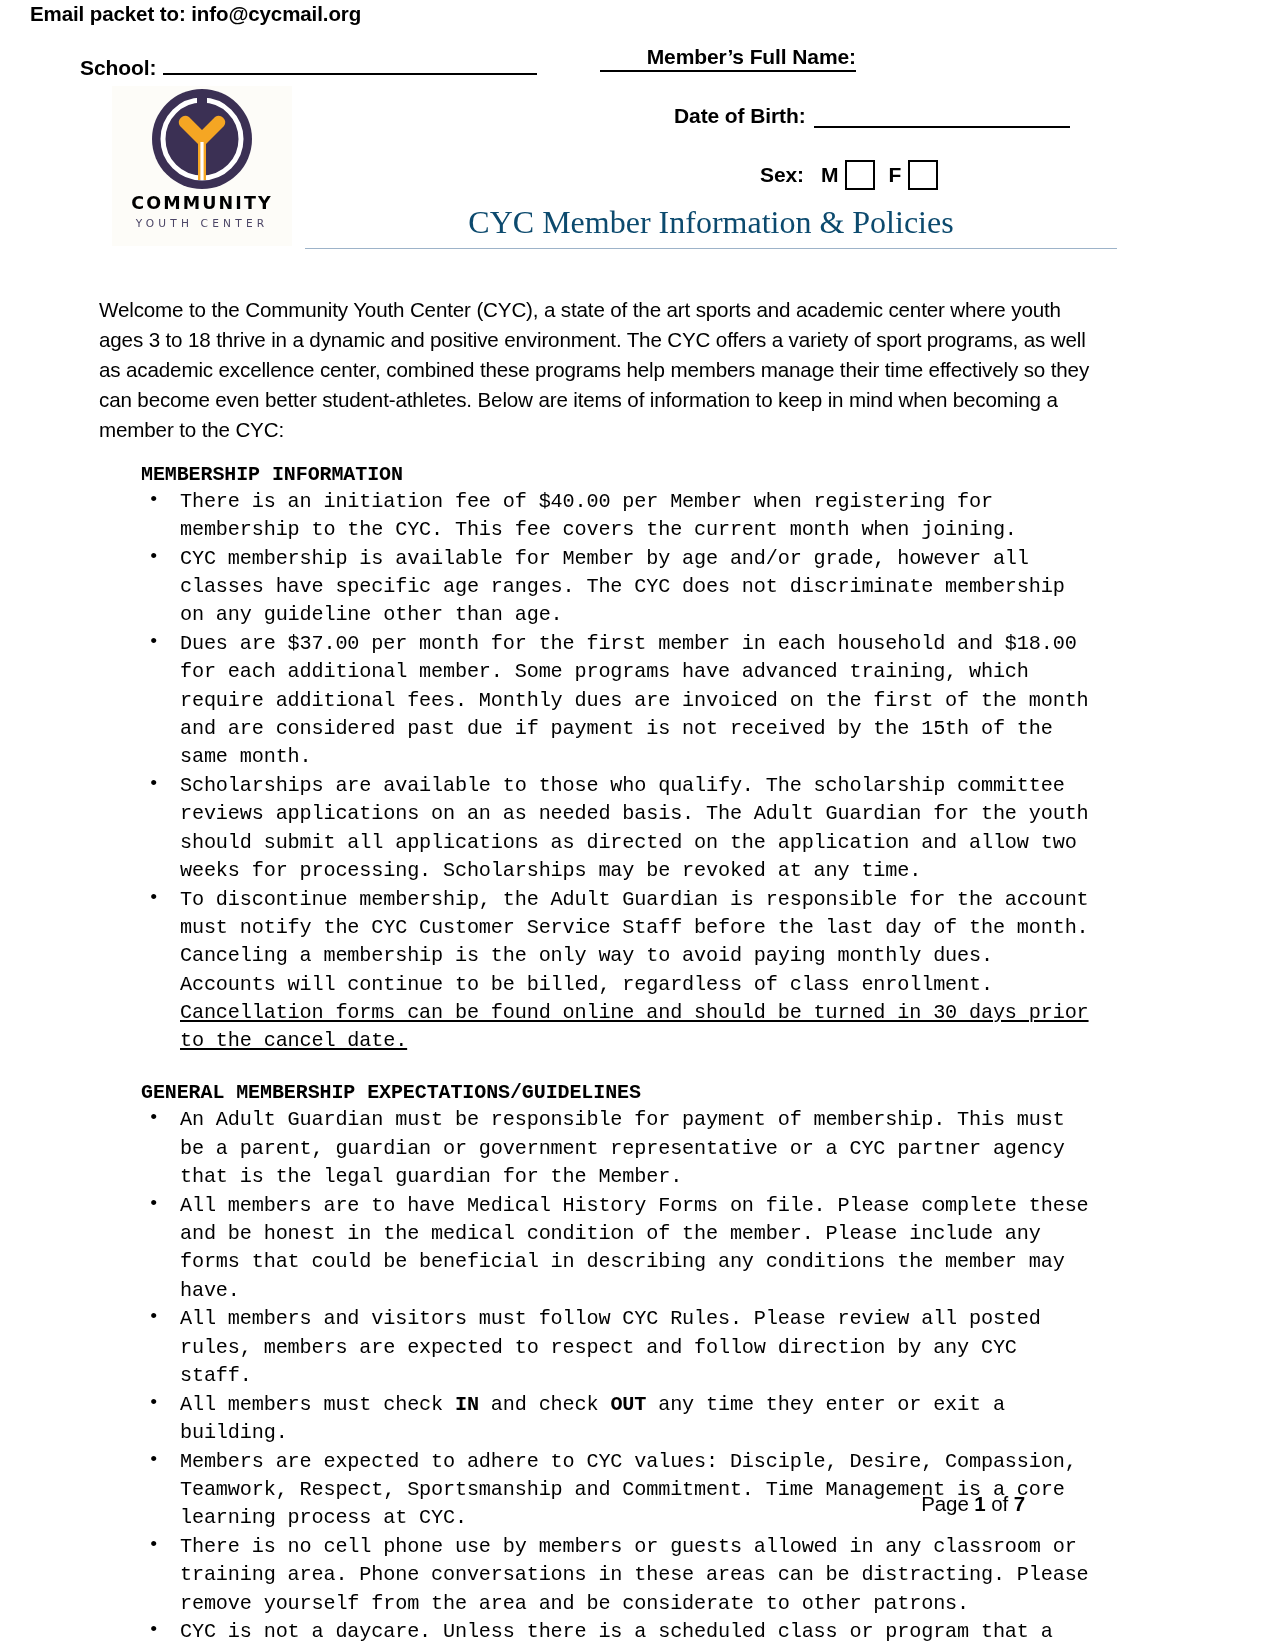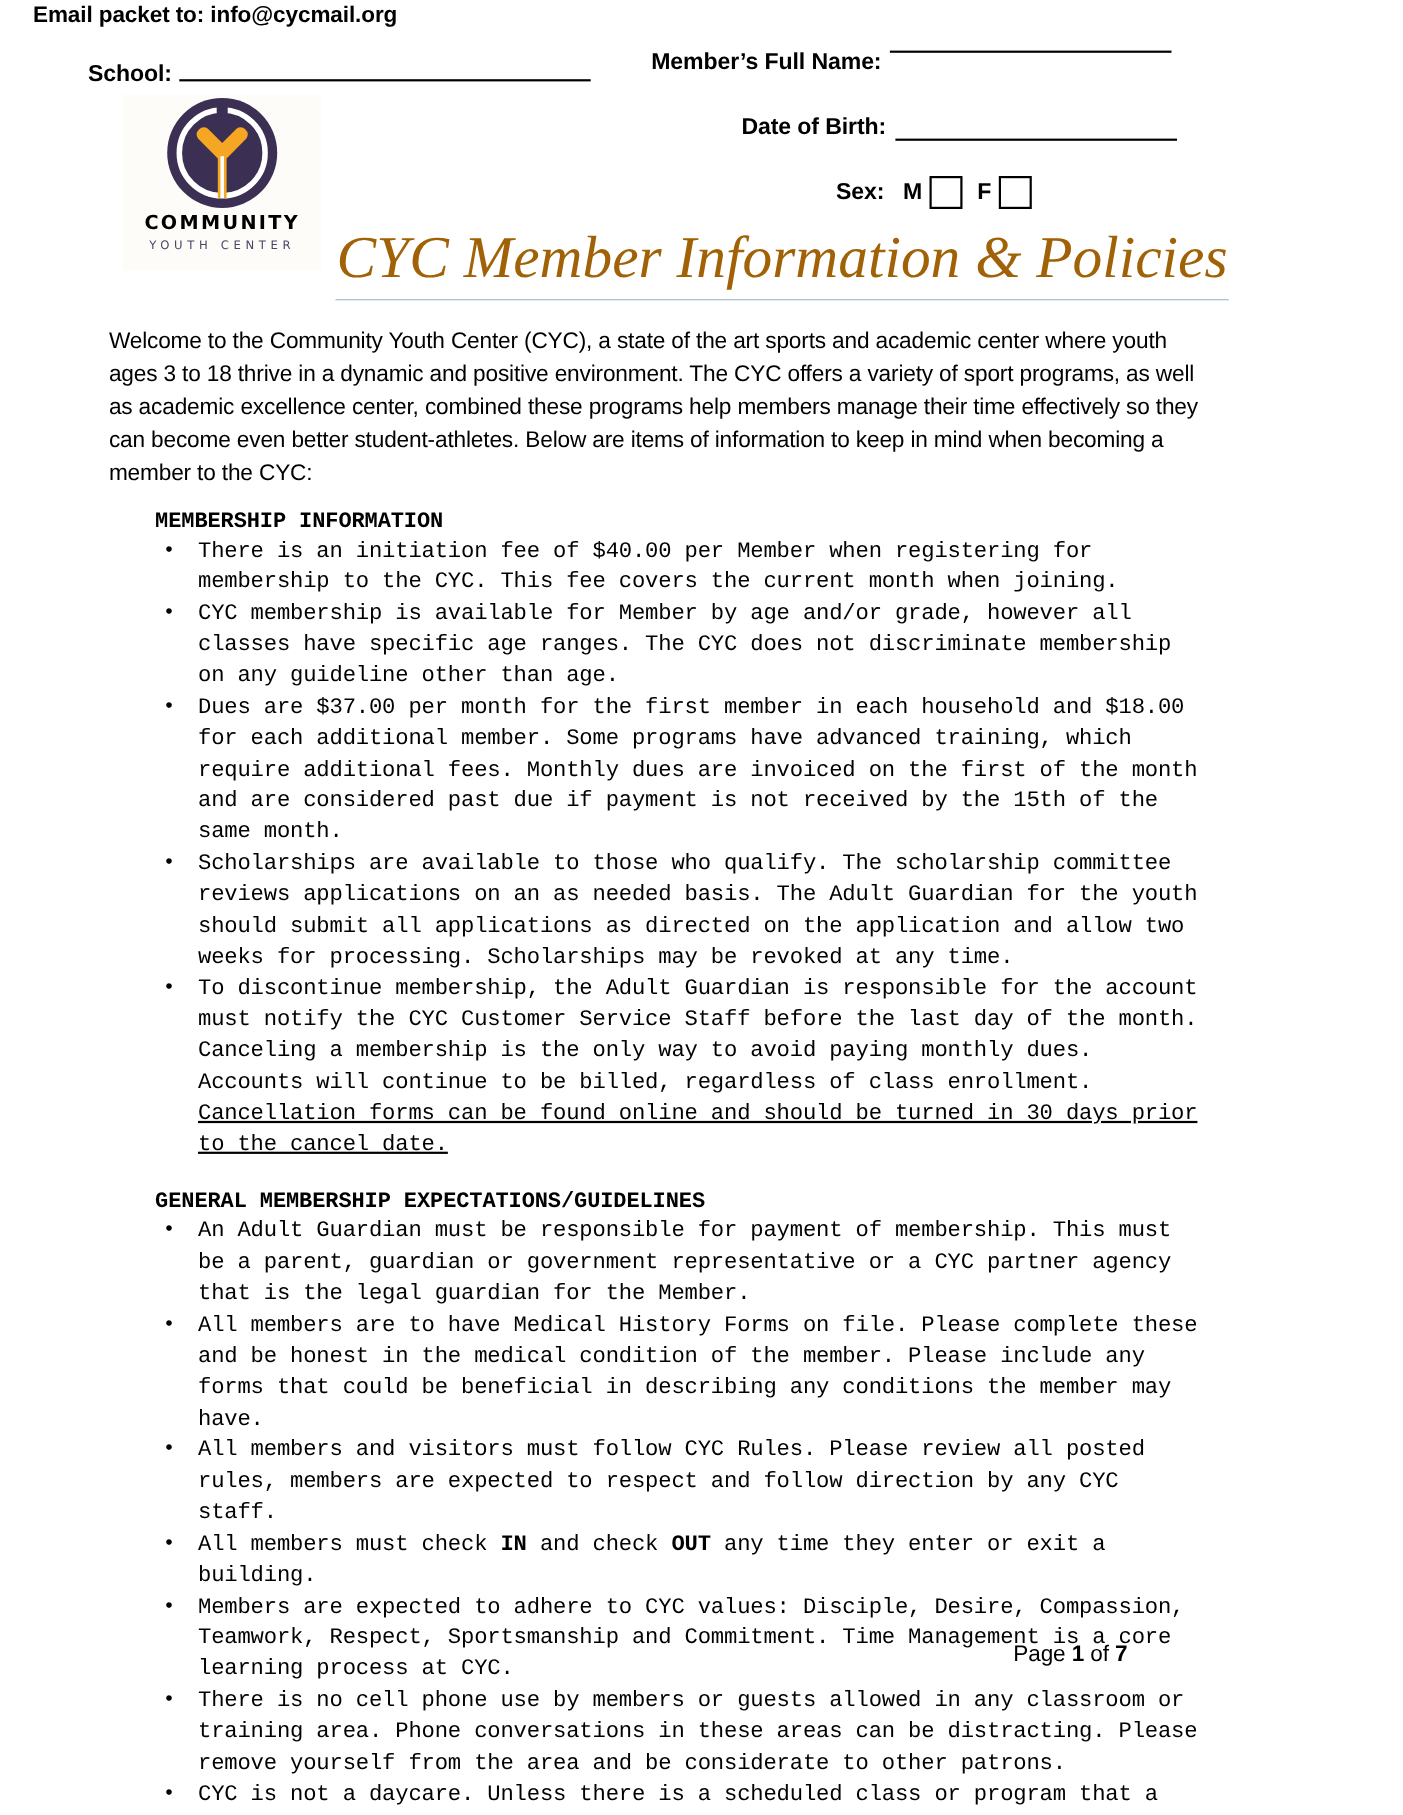--- a/index.html
+++ b/index.html
@@ -62,22 +62,23 @@
     border-bottom: 2.2px solid #000;
     height: 1px;
   }
   .rule-school { width: 374px; margin-left: 7px; }
 
   .member-row {
     position: absolute;
     left: 592px;
     top: 3px;
     display: flex;
-    align-items: flex-start;
-    white-space: nowrap;
+    align-items: flex-end;
+    white-space: nowrap;
+    flex-direction: column;
   }
   .member-label {
     font-size: 21px;
     font-weight: bold;
     letter-spacing: -0.1px;
   }
   .rule-member { width: 256px; margin-left: 8px; }
 
   .dob-row {
     position: absolute;
@@ -162,26 +163,25 @@
 
   
   .title-block {
     position: absolute;
     left: 305px;
     top: 205px;
     width: 812px;
   }
   .doc-title {
     font-family: "Liberation Serif", serif;
-    font-size: 54px;
-    color: #a16207;
+    font-size: 32px;
+    color: #0c4a6e;
     text-align: center;
     line-height: 1.1;
     white-space: nowrap;
-    font-style: italic;
   }
   .title-underline {
     margin-top: 8px;
     border-bottom: 1.6px solid #9db3c9;
     width: 100%;
   }
 
   
   .content {
     position: absolute;

